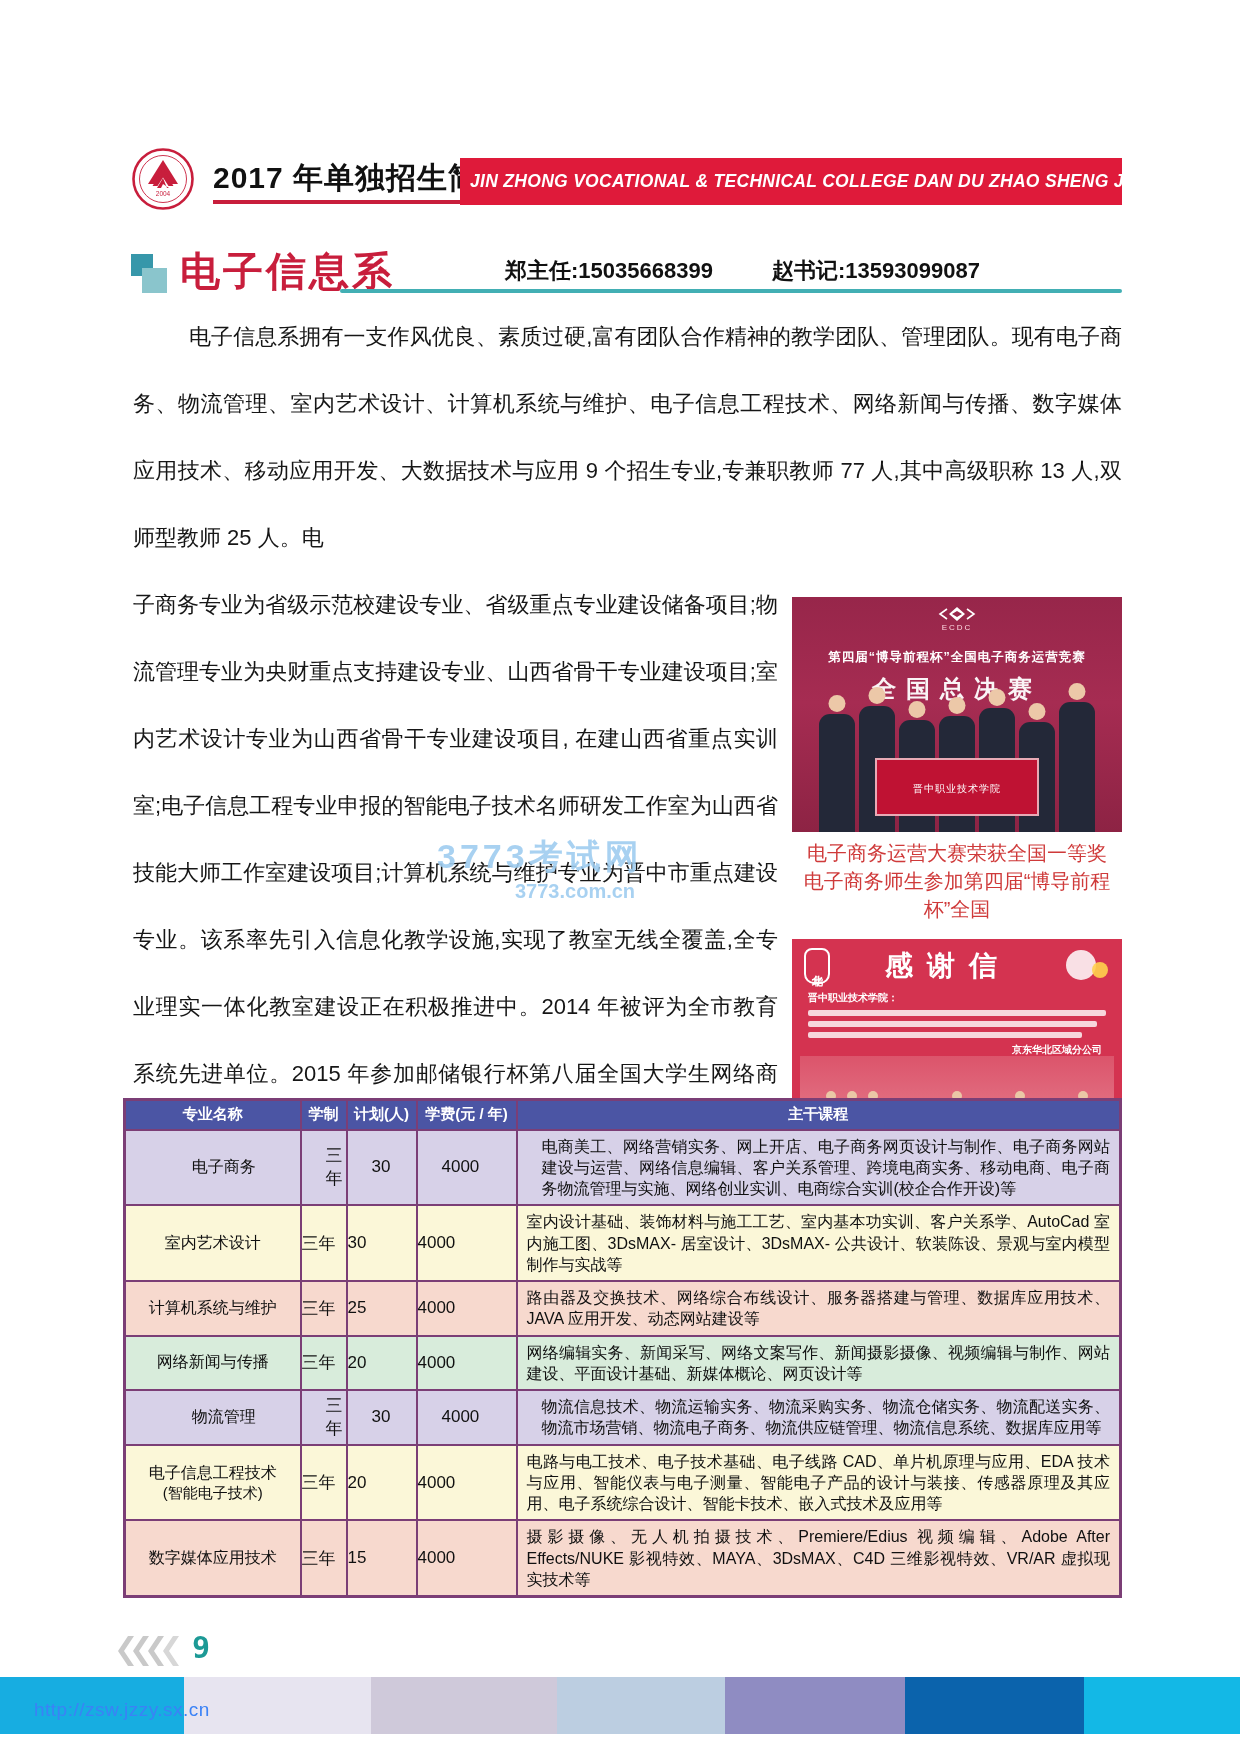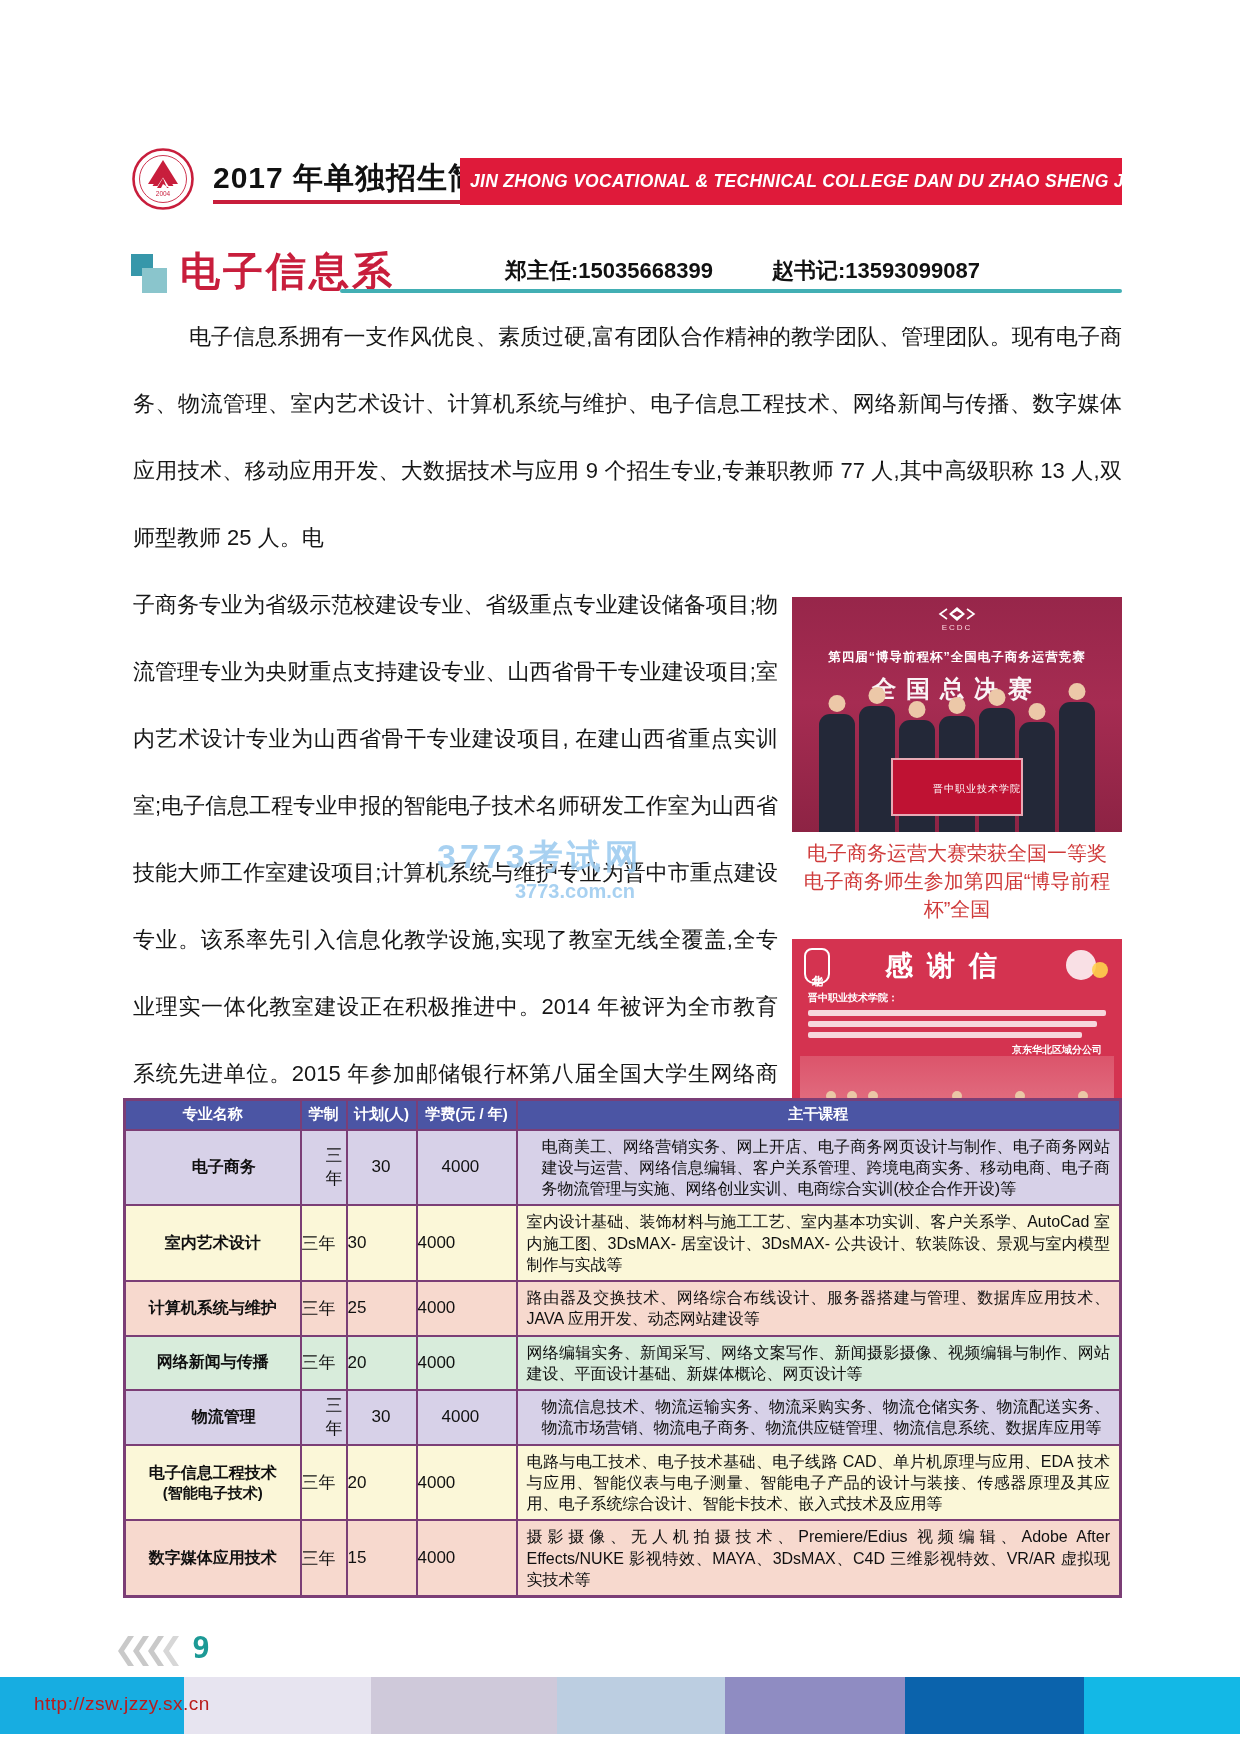--- a/index.html
+++ b/index.html
@@ -32,22 +32,22 @@
   .photo { position:relative; width:330px; overflow:hidden; }
   .photo1 { height:235px; background:linear-gradient(180deg,#97264a 0%, var(--photo1_bg) 45%, #8d2344 100%); }
   .p1-logo { position:absolute; top:8px; left:0; right:0; text-align:center; color:#fff; }
   .p1-logo svg { display:block; margin:0 auto; }
   .p1-ecdc { display:block; font-size:8px; letter-spacing:2px; color:#ffd9e2; }
   .p1-banner { position:absolute; top:52px; left:0; right:0; text-align:center; color:#fff; font-weight:bold; font-size:12.5px; letter-spacing:1px; }
   .p1-headline { position:absolute; top:76px; left:0; right:0; text-align:center; color:#fff; font-weight:bold; font-size:24px; letter-spacing:10px; opacity:.95; }
   .p1-people { position:absolute; bottom:0; left:0; right:0; display:flex; align-items:flex-end; justify-content:center; }
   .person { display:block; width:36px; background:#232838; border-radius:11px 11px 0 0; margin:0 2px; position:relative; }
   .person::before { content:""; position:absolute; top:-19px; left:50%; transform:translateX(-50%); width:17px; height:17px; border-radius:50%; background:#ecc8a8; }
-  .p1-board { position:absolute; bottom:16px; left:50%; transform:translateX(-50%); width:132px; height:58px; background:#bf1233;
-              border:2px solid #e8aab5; color:#fff; font-size:10px; text-align:right; padding-top:22px; letter-spacing:1px; }
+  .p1-board { position:absolute; bottom:16px; left:50%; transform:translateX(-50%); width:164px; height:58px; background:#bf1233;
+              border:2px solid #e8aab5; color:#fff; font-size:10px; text-align:center; padding-top:22px; letter-spacing:1px; }
   .photo2 { height:225px; background:var(--photo2_bg); margin-top:16px; }
   .p2-head { display:flex; align-items:center; padding:8px 12px 0 12px; }
   .p2-crest { width:26px; height:36px; border:2px solid #fff; border-radius:8px 8px 10px 10px; color:#fff; font-size:11px; font-weight:bold;
               writing-mode:vertical-rl; text-orientation:upright; display:flex; align-items:center; justify-content:center; }
   .p2-title { flex:1; text-align:center; color:#fff; font-size:28px; font-weight:bold; letter-spacing:14px; text-indent:14px; }
   .p2-deco { width:58px; height:36px; position:relative; }
   .p2-deco i { position:absolute; border-radius:50%; display:block; }
   .p2-deco i:nth-child(1){ width:30px;height:30px; right:14px;top:2px; background:rgba(255,255,255,.85);}
   .p2-deco i:nth-child(2){ width:16px;height:16px; right:2px;top:14px; background:#ffd24d; opacity:.9;}
   .p2-salut { color:#fff; font-size:10px; font-weight:bold; margin:6px 16px 0 16px; }
@@ -66,42 +66,42 @@
 
   .watermark { position:absolute; left:437px; top:834px; color:var(--watermark_blue); opacity:.9; font-weight:bold; pointer-events:none; }
   .watermark .w1 { font-size:34px; letter-spacing:4px; }
   .watermark .w2 { font-size:20px; margin-left:78px; }
 
   
   .majors { position:absolute; left:123px; top:1098px; width:999px; border-collapse:collapse; table-layout:fixed;
             border:3px solid var(--table_border); font-size:16px; color:#101010; }
   .majors th, .majors td { border:2px solid var(--table_border); vertical-align:middle; }
   .majors thead th { background:var(--header_bg); color:#fff; font-weight:bold; font-size:15px; height:30px; padding:0 2px; text-align:center; }
-  .cell-name { text-align:center; font-weight:bold; font-size:16px; padding:4px 2px; }
+  .cell-name { text-align:center; font-weight:normal; font-size:16px; padding:4px 2px; }
   .cell-name .l2 { display:block; font-size:15px; }
   .cell-years, .cell-plan, .cell-fee { font-size:17px; }
   .cell-courses { padding:5px 9px; line-height:1.33; text-align:justify; }
   .bg-lavender td { background:var(--row_lavender);padding-left:24px; }
   .bg-cream td { background:var(--row_cream); }
   .bg-salmon td { background:var(--row_salmon); }
   .bg-green td { background:var(--row_green); }
 
   
   .chevrons { position:absolute; left:118px; top:1636px; }
   .page-num { position:absolute; left:192px; top:1630px; font-family:"DejaVu Sans Mono", monospace; font-weight:bold; font-size:30px; color:var(--pagenum_teal); }
   .strip { position:absolute; left:0; top:1677px; width:1240px; height:57px; display:flex; }
   .strip-block { height:100%; }
   .strip .strip-block:nth-of-type(1){ width:14.8%; }
   .strip .strip-block:nth-of-type(2){ width:15.1%; }
   .strip .strip-block:nth-of-type(3){ width:15.0%; }
   .strip .strip-block:nth-of-type(4){ width:13.6%; }
   .strip .strip-block:nth-of-type(5){ width:14.5%; }
   .strip .strip-block:nth-of-type(6){ width:14.4%; }
   .strip .strip-block:nth-of-type(7){ width:12.6%; }
-  .strip-url { position:absolute; left:34px; bottom:19px; color:#b91c1c; font-size:19px; letter-spacing:.5px; z-index:2; }
+  .strip-url { position:absolute; left:34px; bottom:13px; color:#3b82f6; font-size:19px; letter-spacing:.5px; z-index:2; }
 </style>
 </head>
 <body>
 
 <div class="page">
 
   <div class="hdr-logo">
     <svg width="64" height="64" viewBox="0 0 64 64">
       <circle cx="32" cy="32" r="29.5" fill="#ffffff" stroke="#c81e3c" stroke-width="2.6"></circle>
       <circle cx="32" cy="32" r="23.5" fill="none" stroke="#c81e3c" stroke-width="0.9"></circle>

